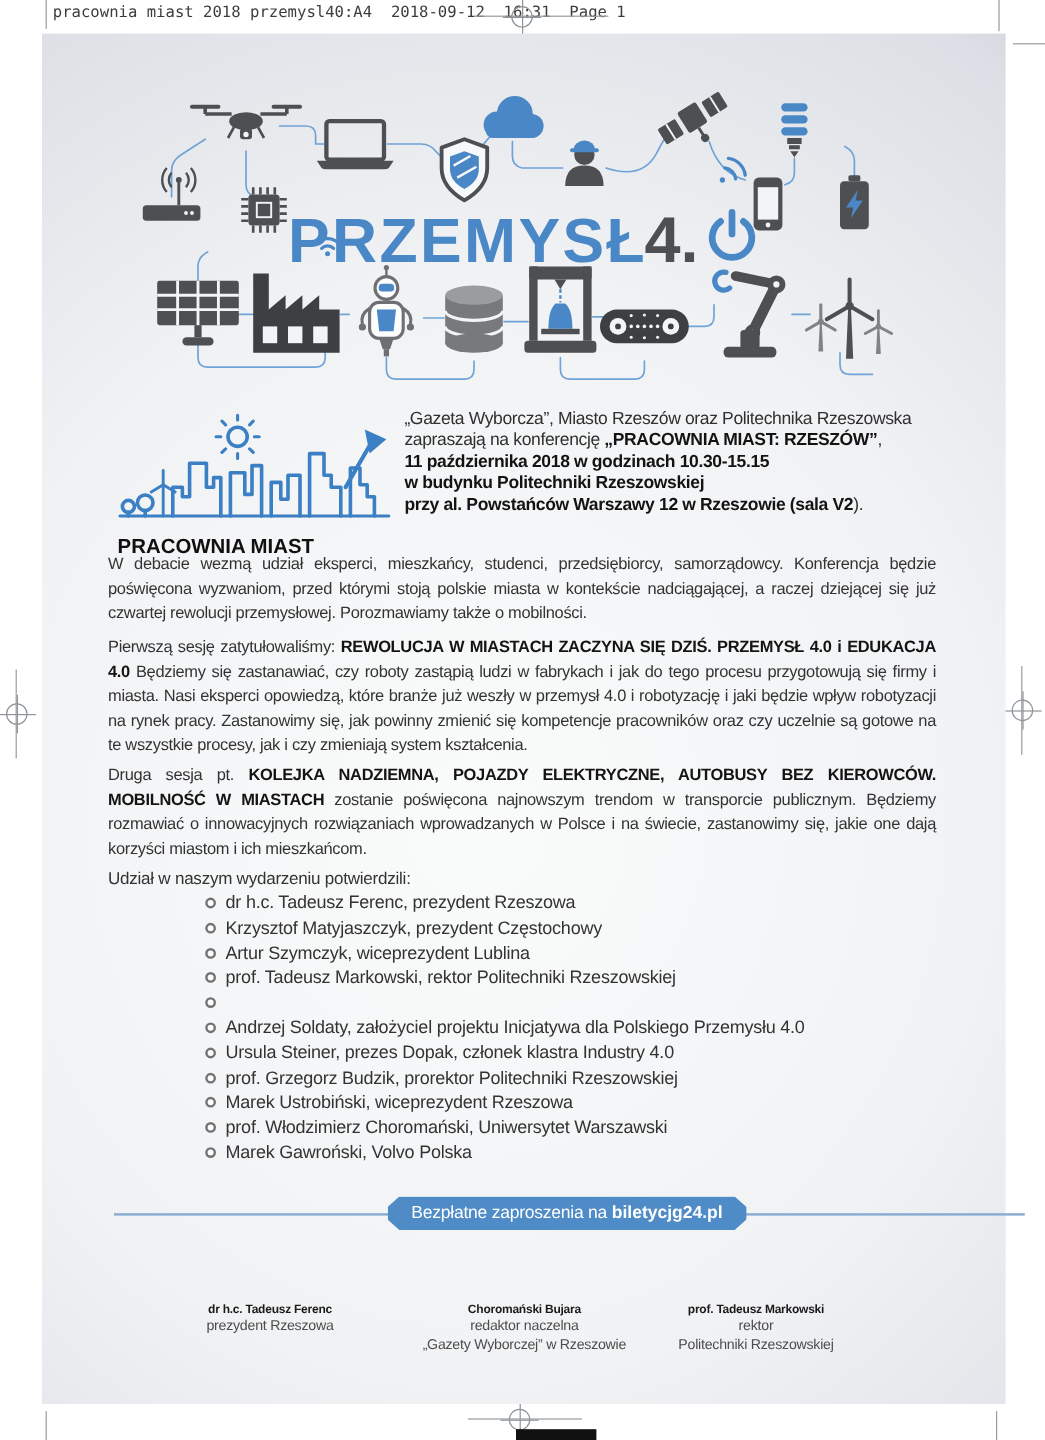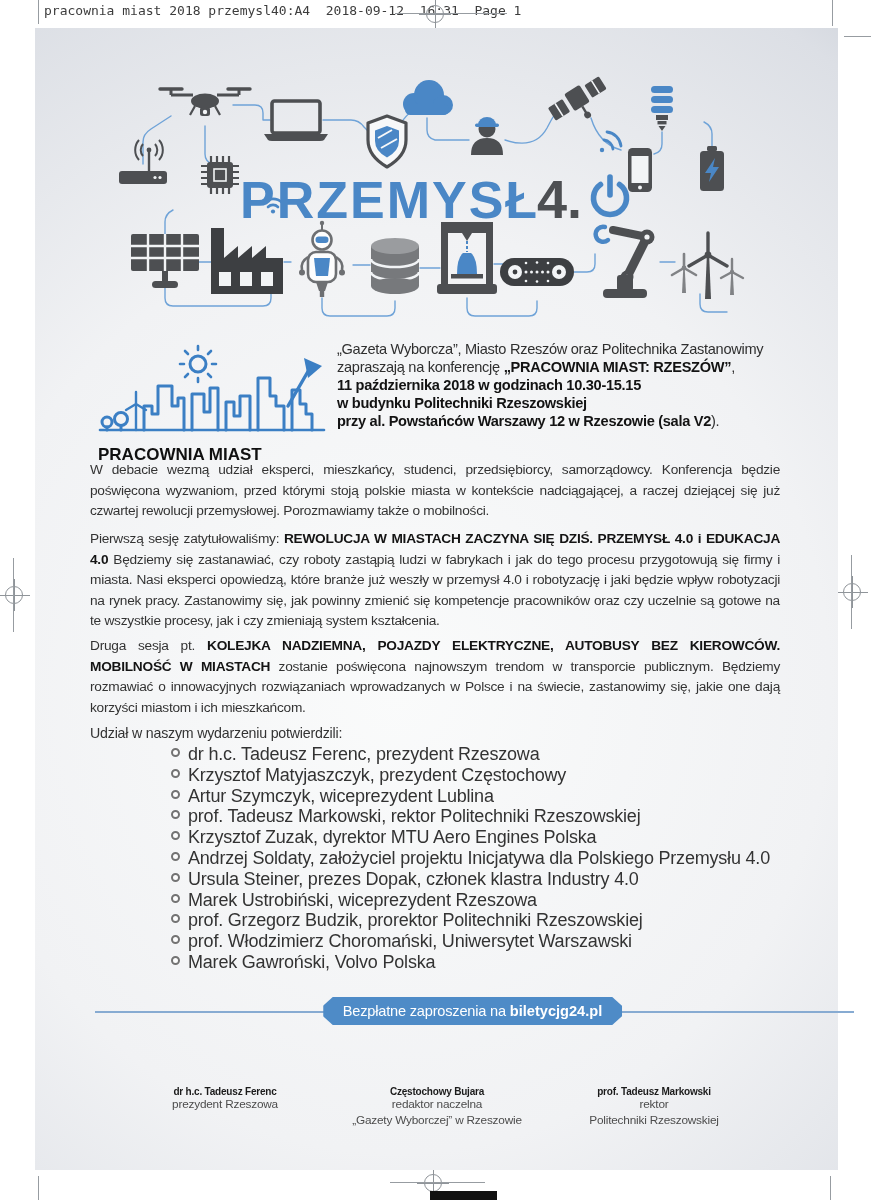--- a/index.html
+++ b/index.html
@@ -24,36 +24,36 @@
   
   .invite{position:absolute;left:302px;top:313px;width:452px;font-size:14.6px;line-height:17.9px;color:#2f2f2f;letter-spacing:-0.3px;}
   .invite b{color:#131313;}
   
   .para{position:absolute;left:55px;width:690px;margin:0;font-size:13.7px;line-height:20.6px;
         color:#333;letter-spacing:-0.25px;text-align:justify;}
   .para b{color:#141414;}
   #pA{top:432px;} #pB{top:501px;} #pC{top:608px;}
   .speak-head{position:absolute;left:55px;top:697px;font-size:14.2px;color:#333;letter-spacing:-0.2px;margin:0;}
   .speakers{position:absolute;left:136px;top:716px;margin:0;padding:0;list-style:none;}
-  .speakers li{display:flex;align-items:flex-start;height:20.8px;font-size:18px;color:#333;letter-spacing:-0.2px;}
+  .speakers li{display:flex;align-items:flex-start;height:20.8px;font-size:15px;color:#333;letter-spacing:-0.2px;}
   .bullet{flex:0 0 auto;width:5px;height:5px;border:2.6px solid #737373;border-radius:50%;
           background:#fdfdfd;margin:4px 8px 0 0;}
   
   .banner{position:absolute;left:4px;top:969px;width:867px;height:30px;}
   .banner-line{position:absolute;left:56px;right:52px;top:14px;height:2px;background:#87abd2;}
   .badge{position:absolute;left:50%;top:0;transform:translateX(-50%);background:#4e8bc7;color:#fff;
          font-size:14.6px;letter-spacing:-0.2px;padding:6px 20px;white-space:nowrap;
          clip-path:polygon(10px 0,calc(100% - 10px) 0,100% 9px,100% calc(100% - 9px),calc(100% - 10px) 100%,10px 100%,0 calc(100% - 9px),0 9px);}
   .badge b{letter-spacing:0;}
   
   .sig{position:absolute;top:1058px;width:270px;text-align:center;}
   .sig .name{font-size:10px;font-weight:700;color:#1b1b1b;letter-spacing:-0.2px;}
   .sig .role{font-size:11.8px;color:#4c4c4c;line-height:15.5px;letter-spacing:-0.2px;}
   .sig .role:first-of-type{margin-top:4px;}
-  #sig0{left:55px;} #sig1{left:267px;} #sig2{left:484px;}
+  #sig0{left:55px;} #sig1{left:267px;} #sig2{left:460px;}
 </style>
 </head>
 <body>
 
 <div class="sheet">
 
   <div class="proof-header">pracownia miast 2018 przemysl40:A4  2018-09-12  16:31  Page 1</div>
   <div class="mark-line" style="left:38px;top:0;width:1px;height:24px;"></div>
   <div class="mark-line" style="left:832px;top:0;width:1px;height:26px;"></div>
   <div class="mark-line" style="left:844px;top:36px;width:27px;height:1px;"></div>
@@ -333,21 +333,21 @@
           <path d="M160,88 V36 H172 V54 H178 V64 H186 V88"></path>
           <path d="M194,88 V48 H202 V62 H208 V72 H214 V88"></path>
           <path d="M190,64 L212,26" stroke-width="3.4"></path>
         </g>
         <path d="M206,16 L224,24 L210,36 Z" fill="#3b7fc4"></path>
       </svg>
       <div class="citylab-label">PRACOWNIA MIAST</div>
     </div>
 
     <div class="invite">
-      <div><span>„Gazeta Wyborcza”, Miasto Rzeszów oraz Politechnika Zastanowimy</span></div>
+      <div><span>„Gazeta Wyborcza”, Miasto Rzeszów oraz Politechnika Rzeszowska</span></div>
       <div><span>zapraszają na konferencję </span><b>„PRACOWNIA MIAST: RZESZÓW”</b><span>,</span></div>
       <div><b>11 października 2018 w godzinach 10.30-15.15</b></div>
       <div><b>w budynku Politechniki Rzeszowskiej</b></div>
       <div><b>przy al. Powstańców Warszawy 12 w Rzeszowie (sala V2</b><span>).</span></div>
     </div>
 
     <p class="para" id="pA"><span>W debacie wezmą udział eksperci, mieszkańcy, studenci, przedsiębiorcy, samorządowcy. Konferencja będzie poświęcona wyzwaniom, przed którymi stoją polskie miasta w kontekście nadciągającej, a raczej dziejącej się już czwartej rewolucji przemysłowej. Porozmawiamy także o mobilności.</span></p>
 
     <p class="para" id="pB"><span>Pierwszą sesję zatytułowaliśmy: </span><b>REWOLUCJA W MIASTACH ZACZYNA SIĘ DZIŚ. PRZEMYSŁ 4.0 i EDUKACJA 4.0</b><span> Będziemy się zastanawiać, czy roboty zastąpią ludzi w fabrykach i jak do tego procesu przygotowują się firmy i miasta. Nasi eksperci opowiedzą, które branże już weszły w przemysł 4.0 i robotyzację i jaki będzie wpływ robotyzacji na rynek pracy. Zastanowimy się, jak powinny zmienić się kompetencje pracowników oraz czy uczelnie są gotowe na te wszystkie procesy, jak i czy zmieniają system kształcenia.</span></p>
 
@@ -366,37 +366,36 @@
       <li>
           <span class="bullet"></span>
           <span>Artur Szymczyk, wiceprezydent Lublina</span>
         </li>
       <li>
           <span class="bullet"></span>
           <span>prof. Tadeusz Markowski, rektor Politechniki Rzeszowskiej</span>
         </li>
       <li>
           <span class="bullet"></span>
-          <span>Krzysztof Zuzak, dyrektor MTU Aero Engines Polska</span>
         </li>
       <li>
           <span class="bullet"></span>
           <span>Andrzej Soldaty, założyciel projektu Inicjatywa dla Polskiego Przemysłu 4.0</span>
         </li>
       <li>
           <span class="bullet"></span>
           <span>Ursula Steiner, prezes Dopak, członek klastra Industry 4.0</span>
         </li>
       <li>
           <span class="bullet"></span>
+          <span>prof. Grzegorz Budzik, prorektor Politechniki Rzeszowskiej</span>
+        </li>
+      <li>
+          <span class="bullet"></span>
           <span>Marek Ustrobiński, wiceprezydent Rzeszowa</span>
-        </li>
-      <li>
-          <span class="bullet"></span>
-          <span>prof. Grzegorz Budzik, prorektor Politechniki Rzeszowskiej</span>
         </li>
       <li>
           <span class="bullet"></span>
           <span>prof. Włodzimierz Choromański, Uniwersytet Warszawski</span>
         </li>
       <li>
           <span class="bullet"></span>
           <span>Marek Gawroński, Volvo Polska</span>
         </li>
     </ul>
@@ -404,21 +403,21 @@
     <div class="banner">
       <div class="banner-line"></div>
       <div class="badge"><span>Bezpłatne zaproszenia na </span><b>biletycjg24.pl</b></div>
     </div>
 
     <div class="sig" id="sig0">
       <div class="name">dr h.c. Tadeusz Ferenc</div>
       <div class="role">prezydent Rzeszowa</div>
     </div>
     <div class="sig" id="sig1">
-      <div class="name">Częstochowy Bujara</div>
+      <div class="name">Choromański Bujara</div>
       <div class="role">redaktor naczelna</div>
       <div class="role">„Gazety Wyborczej” w Rzeszowie</div>
     </div>
     <div class="sig" id="sig2">
       <div class="name">prof. Tadeusz Markowski</div>
       <div class="role">rektor</div>
       <div class="role">Politechniki Rzeszowskiej</div>
     </div>
 
   </div>

